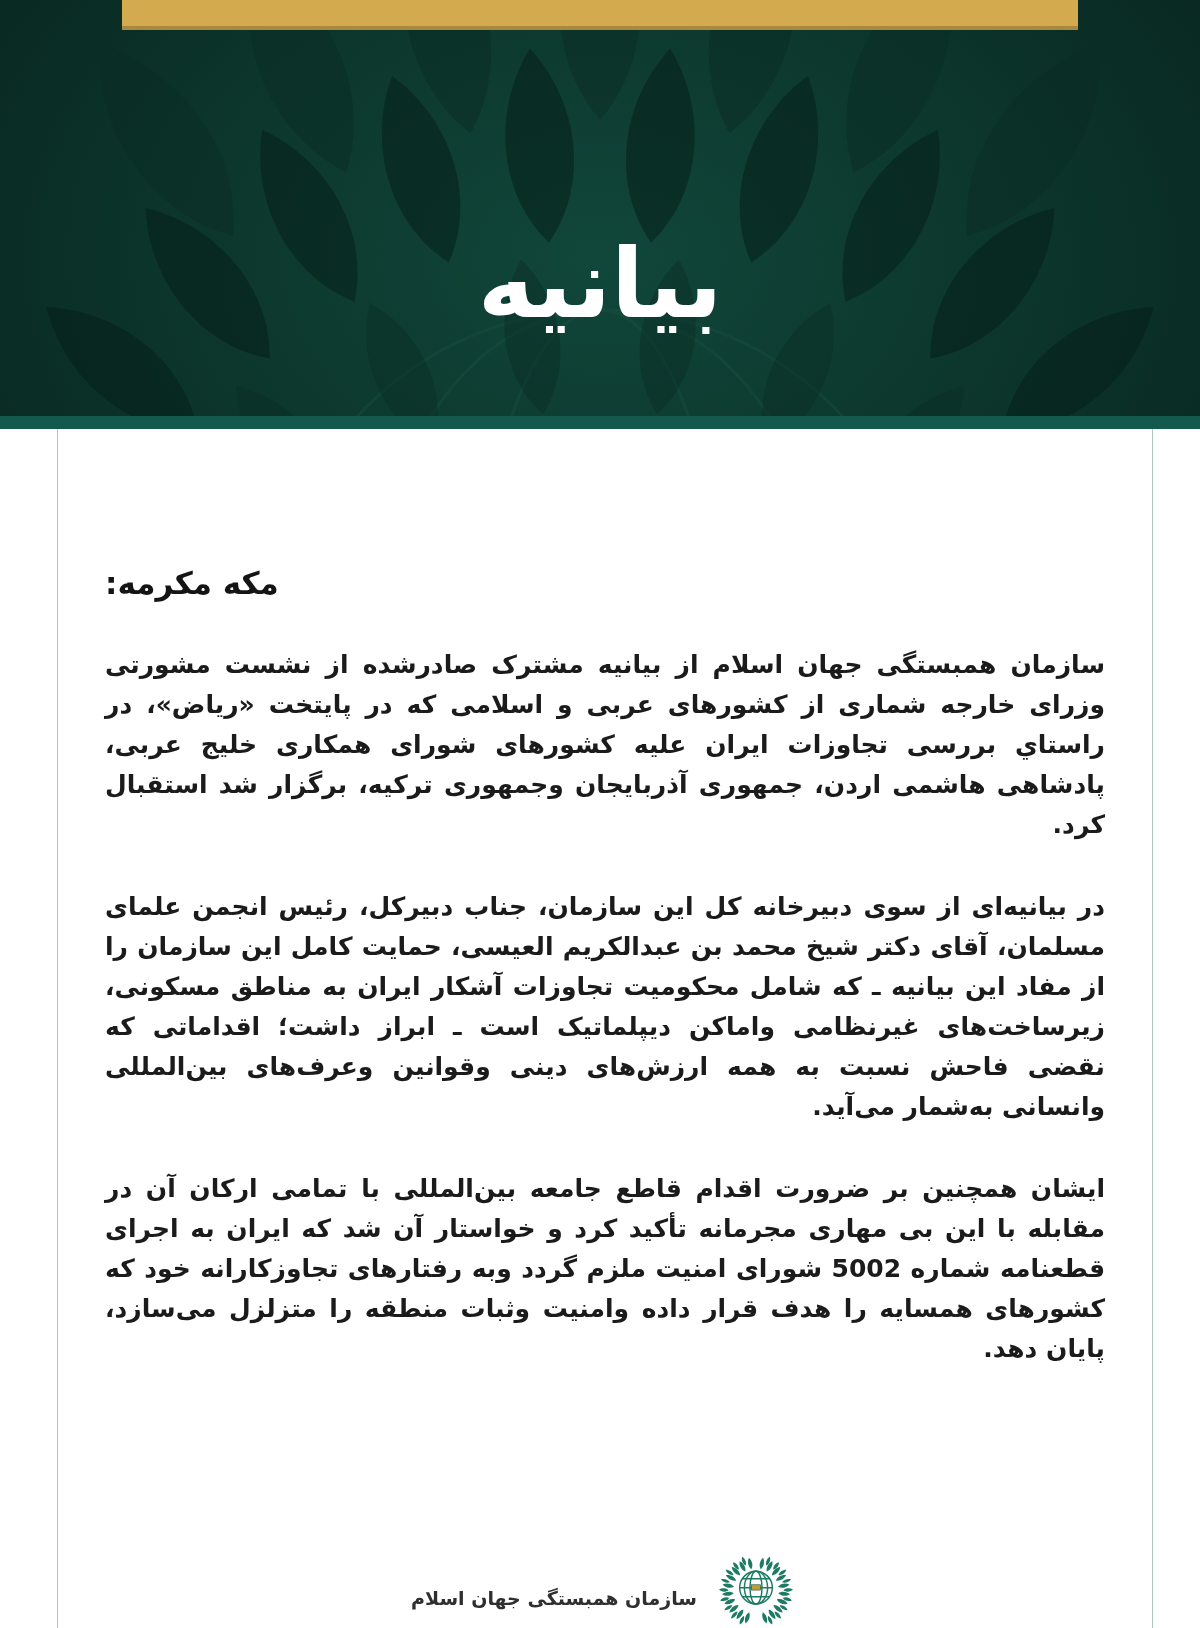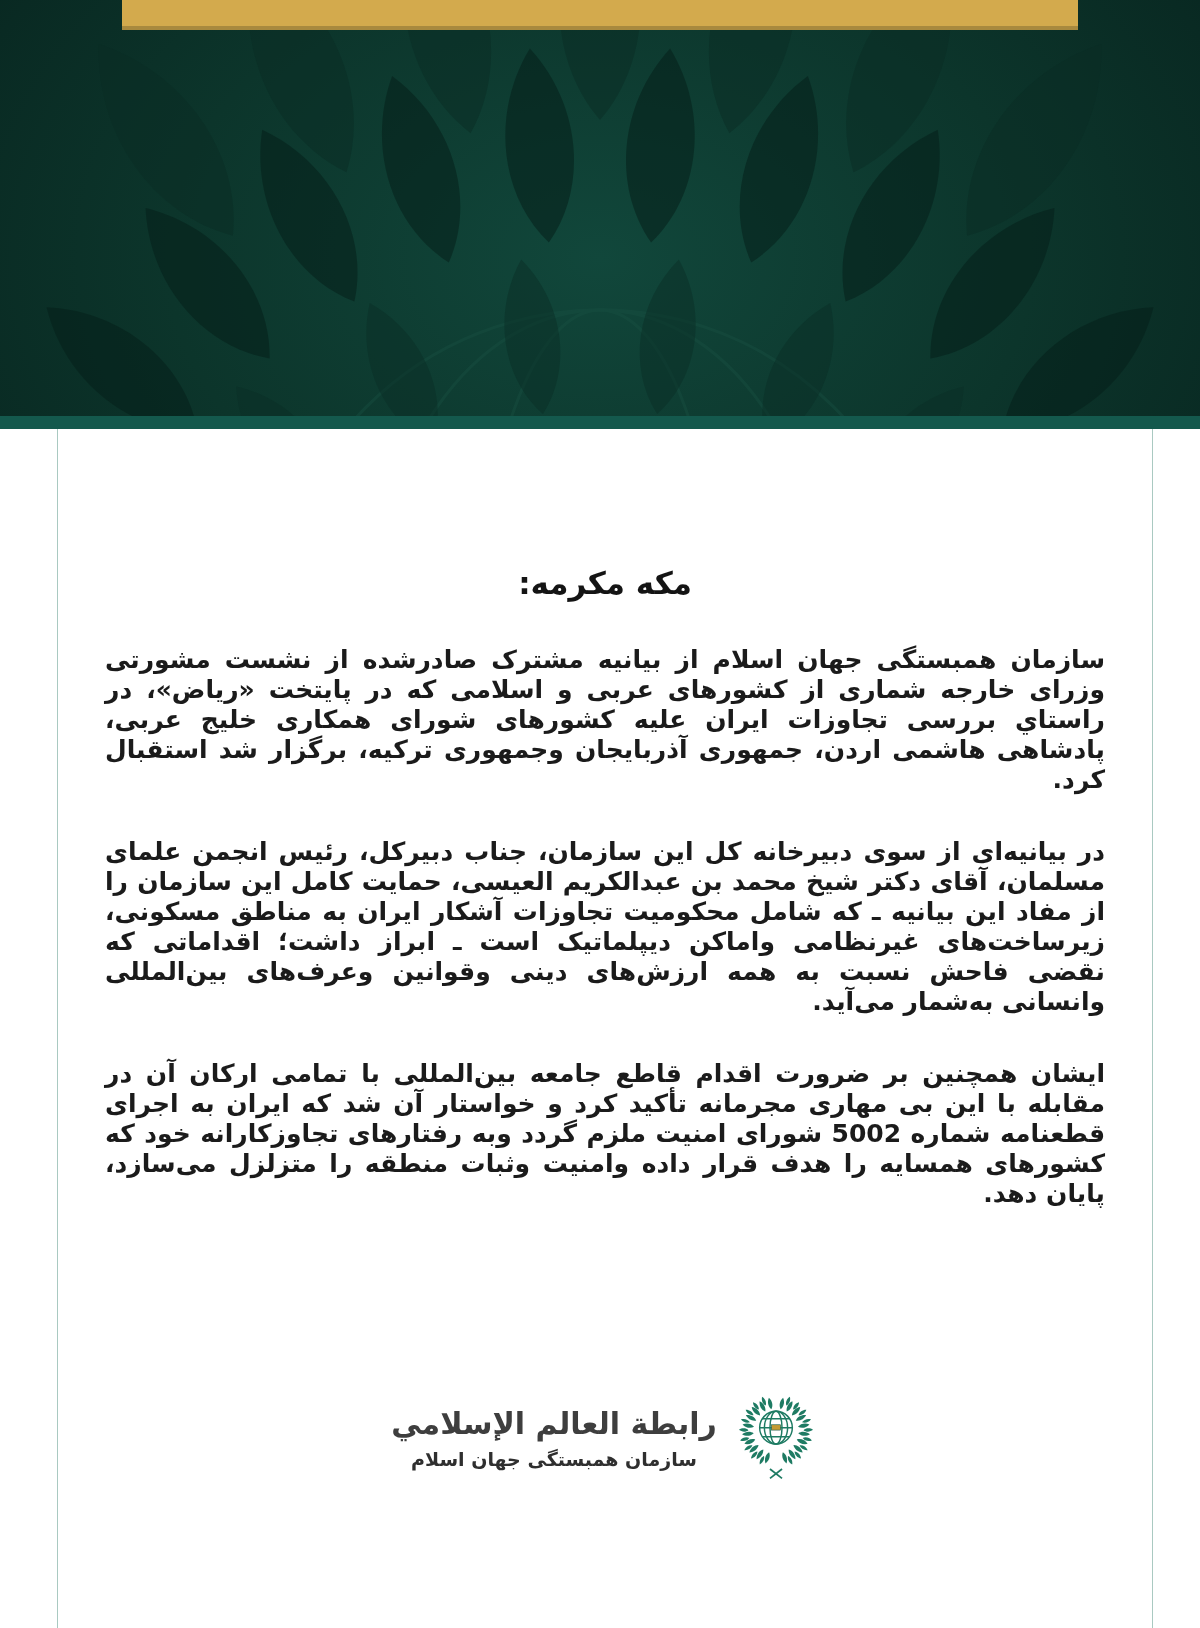--- a/index.html
+++ b/index.html
@@ -23,26 +23,26 @@
     direction:rtl;letter-spacing:1px;
   }
   .teal-strip{width:1200px;height:13px;}
   
   .doc-panel{
     position:relative;margin-left:57px;width:1096px;height:1199px;
     box-sizing:border-box;border-left:1px solid #a9c9c1;border-right:1px solid #a9c9c1;
     background:#ffffff;padding:0 47px;direction:rtl;overflow:hidden;
   }
   .statement-heading{
-    margin:134px 0 0 0;text-align:center;font-size:31px;font-weight:bold;
+    margin:134px 0 0 0;text-align:left;font-size:31px;font-weight:bold;
     color:#141414;line-height:1.3;
   }
   .statement-paragraph{
     margin:42px 0 0 0;font-size:25px;font-weight:bold;color:#1b1b1b;
-    line-height:30px;text-align:justify;text-justify:inter-word;
+    line-height:40px;text-align:justify;text-justify:inter-word;
   }
   
   .logo-row{
     margin-top:182px;display:flex;flex-direction:row;justify-content:center;
     align-items:center;gap:16px;direction:rtl;
   }
   .logo-text-col{display:flex;flex-direction:column;align-items:center;gap:7px;}
   .mwl-calligraphy{
     font-size:30px;font-weight:bold;color:#3e3e3e;direction:rtl;white-space:nowrap;
     font-family:"DejaVu Sans", sans-serif;
@@ -91,20 +91,21 @@
         <path d="M0,0 C3,-3.5 3,-9 0,-13 C-3,-9 -3,-3.5 0,0 Z" fill="#0a2e26" opacity="0.5" transform="translate(766.8,445.4) rotate(24.0) scale(12)"></path>
         <path d="M0,0 C3,-3.5 3,-9 0,-13 C-3,-9 -3,-3.5 0,0 Z" fill="#0a2e26" opacity="0.5" transform="translate(657.1,414.0) rotate(8.0) scale(12)"></path>
         <path d="M0,0 C3,-3.5 3,-9 0,-13 C-3,-9 -3,-3.5 0,0 Z" fill="#0a2e26" opacity="0.5" transform="translate(542.9,414.0) rotate(-8.0) scale(12)"></path>
         <path d="M0,0 C3,-3.5 3,-9 0,-13 C-3,-9 -3,-3.5 0,0 Z" fill="#0a2e26" opacity="0.5" transform="translate(433.2,445.4) rotate(-24.0) scale(12)"></path>
         <path d="M0,0 C3,-3.5 3,-9 0,-13 C-3,-9 -3,-3.5 0,0 Z" fill="#0a2e26" opacity="0.5" transform="translate(336.5,505.9) rotate(-40.0) scale(12)"></path>
         <path d="M0,0 C3,-3.5 3,-9 0,-13 C-3,-9 -3,-3.5 0,0 Z" fill="#0a2e26" opacity="0.5" transform="translate(260.1,590.7) rotate(-56.0) scale(12)"></path>
         <path d="M0,0 C3,-3.5 3,-9 0,-13 C-3,-9 -3,-3.5 0,0 Z" fill="#0a2e26" opacity="0.5" transform="translate(210.1,693.3) rotate(-72.0) scale(12)"></path>
       </g>
   </svg>
   <div class="gold-bar" id="gold-bar" style="background: rgb(211, 170, 77); border-bottom-color: rgb(168, 137, 62);"></div>
+  <div class="page-title">بیانیه</div>
 </div>
 
 <div class="teal-strip" id="teal-strip" style="background: rgb(20, 89, 77);"></div>
 
 <div class="doc-panel">
   <div class="statement-heading">مکه مکرمه:</div>
 
   <p class="statement-paragraph">سازمان همبستگی جهان اسلام از بیانیه مشترک صادرشده از نشست مشورتی وزرای خارجه شماری از کشورهای عربی و اسلامی که در پایتخت «ریاض»، در راستاي بررسی تجاوزات ایران علیه کشورهای شورای همکاری خلیج عربی، پادشاهی هاشمی اردن، جمهوری آذربایجان وجمهوری ترکیه، برگزار شد استقبال کرد.</p>
   <p class="statement-paragraph">در بیانیه‌ای از سوی دبیرخانه کل این سازمان، جناب دبیرکل، رئیس انجمن علمای مسلمان، آقای دکتر شیخ محمد بن عبدالکریم العیسی، حمایت کامل این سازمان را از مفاد این بیانیه ـ که شامل محکومیت تجاوزات آشکار ایران به مناطق مسکونی، زیرساخت‌های غیرنظامی واماکن دیپلماتیک است ـ ابراز داشت؛ اقداماتی که نقضی فاحش نسبت به همه ارزش‌های دینی وقوانین وعرف‌های بین‌المللی وانسانی به‌شمار می‌آید.</p>
   <p class="statement-paragraph">ایشان همچنین بر ضرورت اقدام قاطع جامعه بین‌المللی با تمامی ارکان آن در مقابله با این بی مهاری مجرمانه تأکید کرد و خواستار آن شد که ایران به اجرای قطعنامه شماره 5002 شورای امنیت ملزم گردد وبه رفتارهای تجاوزکارانه خود که کشورهای همسایه را هدف قرار داده وامنیت وثبات منطقه را متزلزل می‌سازد، پایان دهد.</p>
@@ -171,17 +172,16 @@
           <path d="M0,0 C3,-3.5 3,-9 0,-13 C-3,-9 -3,-3.5 0,0 Z" fill="#1e7b63" transform="translate(71.6,69.6) rotate(137.5) scale(0.85)"></path>
           <path d="M0,0 C3,-3.5 3,-9 0,-13 C-3,-9 -3,-3.5 0,0 Z" fill="#1e7b63" transform="translate(64.0,74.8) rotate(154.0) scale(0.85)"></path>
         </g>
 
       <g stroke="#1e7b63" stroke-width="2" fill="none">
         <path d="M43,101 L57,90"></path>
         <path d="M57,101 L43,90"></path>
       </g>
     </svg>
     <div class="logo-text-col">
-      <div class="mwl-calligraphy">رابطة العالم الإسلامي</div>
       <div class="org-name">سازمان همبستگی جهان اسلام</div>
     </div>
   </div>
 </div>
 
 </body></html>

